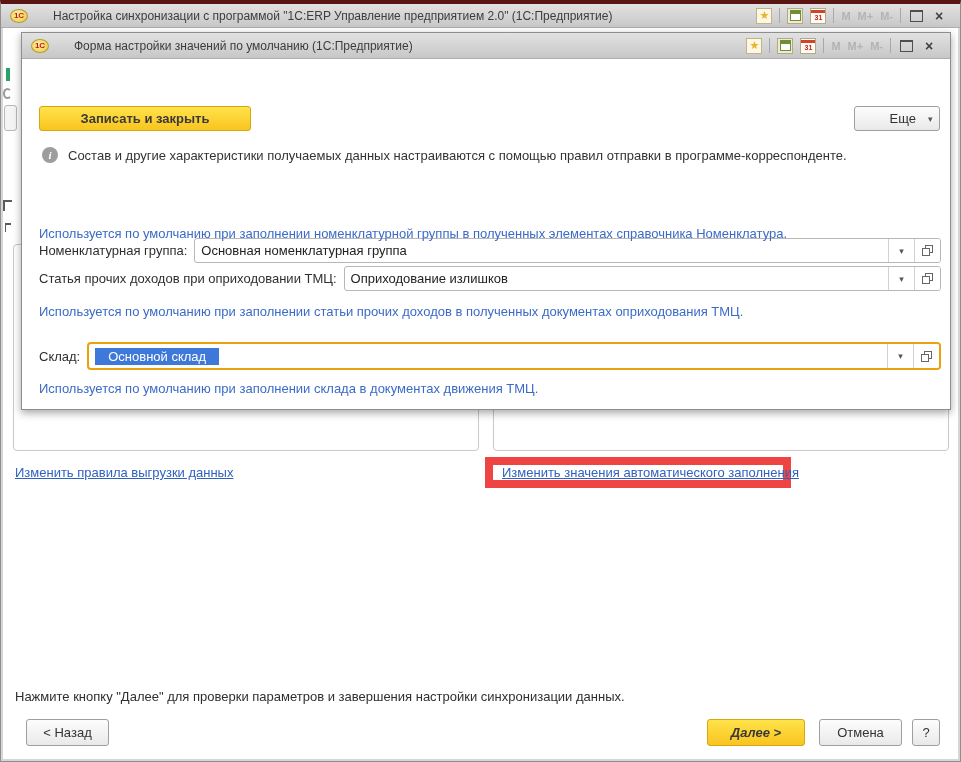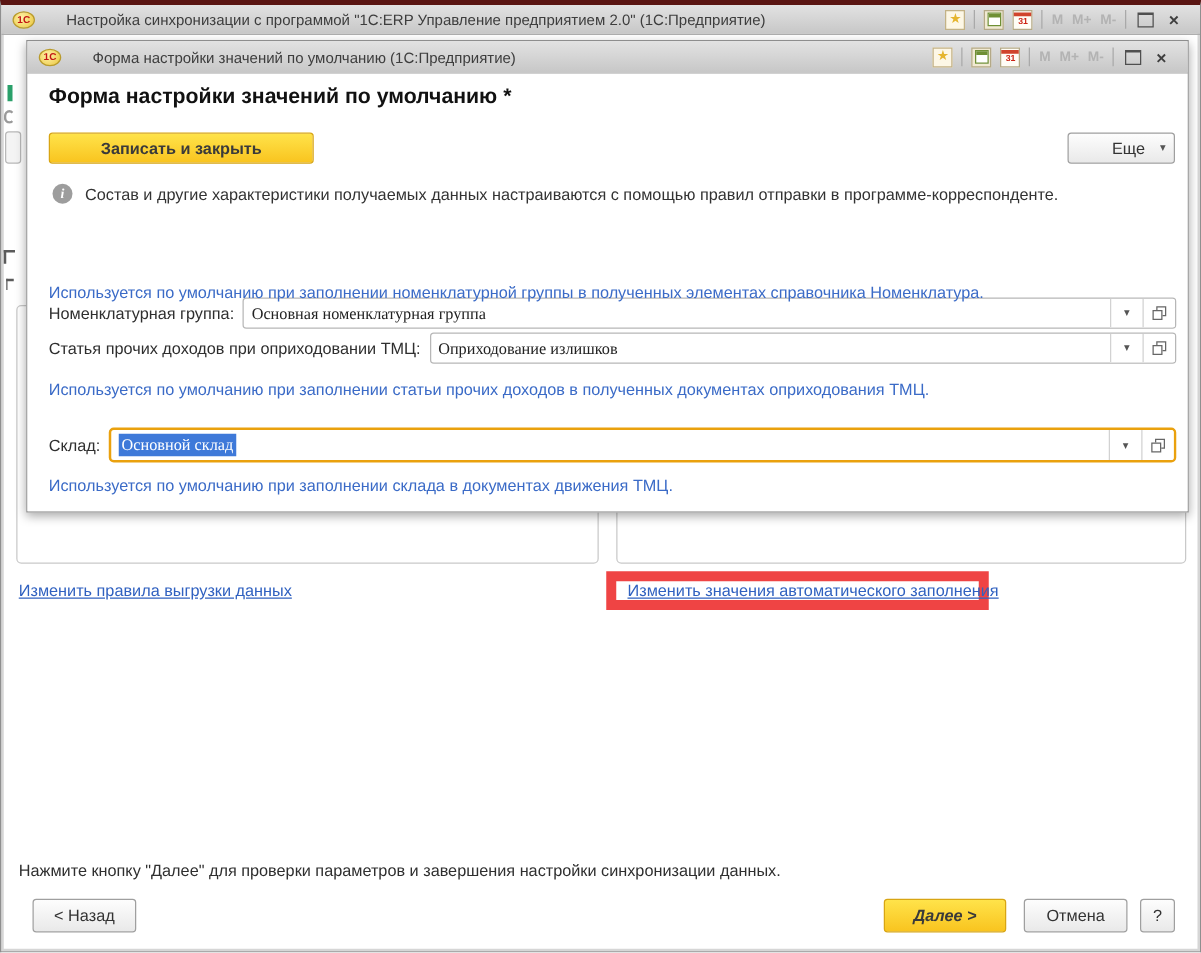--- a/index.html
+++ b/index.html
@@ -70,22 +70,22 @@
     font-size:11px; font-weight:bold; font-family:"Liberation Serif","DejaVu Serif",serif;
     font-style:italic; display:flex; align-items:center; justify-content:center; flex:0 0 auto; }
   .info-text { font-size:13px; color:#333; white-space:nowrap; }
 
   .field-row { position:absolute; left:17px; right:9px; display:flex; align-items:center; }
   .field-label { font-size:13px; color:#2f2f2f; margin-right:7px; white-space:nowrap; }
   .combo { flex:1; display:flex; align-items:stretch; height:25px; background:#fff;
     border:1px solid #b7b7b7; border-radius:3px; overflow:hidden; }
   .combo.focused { border:2px solid #eaa midnight; border:2px solid #ea a; border:2px solid #eaa10e; border-radius:4px; height:28px; }
   .combo-text { flex:1; display:flex; align-items:center; padding:0 6px; font-size:13px; color:#222;
-    white-space:nowrap; overflow:hidden; cursor:text;font-family:Liberation Serif, serif; }
-  .combo-text .selection { background:#3e79d9; color:#fff; padding:1px 2px; }
+    white-space:nowrap; overflow:hidden; cursor:text; }
+  .combo-text .selection { background:#3e79d9; color:#fff; padding:1px 13px; }
   .combo-btn { width:26px; display:flex; align-items:center; justify-content:center;
     border-left:1px solid #d2d2d2; cursor:pointer; background:#fff; }
   .icon-open { position:relative; width:11px; height:11px; }
   .icon-open::before { content:""; position:absolute; top:0; right:0; width:6px; height:6px;
     border:1px solid #666; }
   .icon-open::after { content:""; position:absolute; bottom:0; left:0; width:6px; height:6px;
     border:1px solid #666; background:#fff; }
   .hint { position:absolute; left:17px; font-size:13px; color:#3b6bc7; white-space:nowrap; }
 </style>
 </head>
@@ -160,21 +160,20 @@
         <span class="mem">М-</span>
         <div class="tb-sep"></div>
         <div class="ticon icon-max"></div>
         <div class="ticon icon-close">
             <span>×</span>
           </div>
       </div>
     </div>
 
     <div class="modal-body">
-      <div class="m-heading">Форма настройки значений по умолчанию *</div>
 
       <div class="btn btn-yellow save-btn">Записать и закрыть</div>
       <div class="btn more-btn">
         <span>Еще</span>
         <span class="more-arrow">▾</span>
       </div>
 
       <div class="info-row">
         <div class="info-ic">
             <span>i</span>

